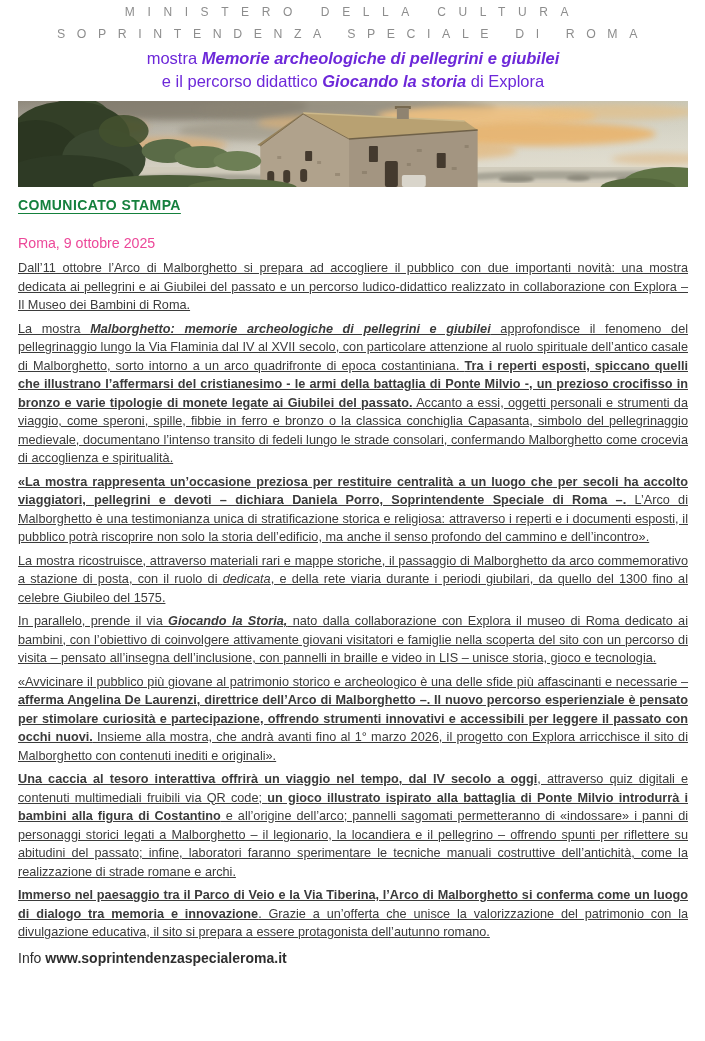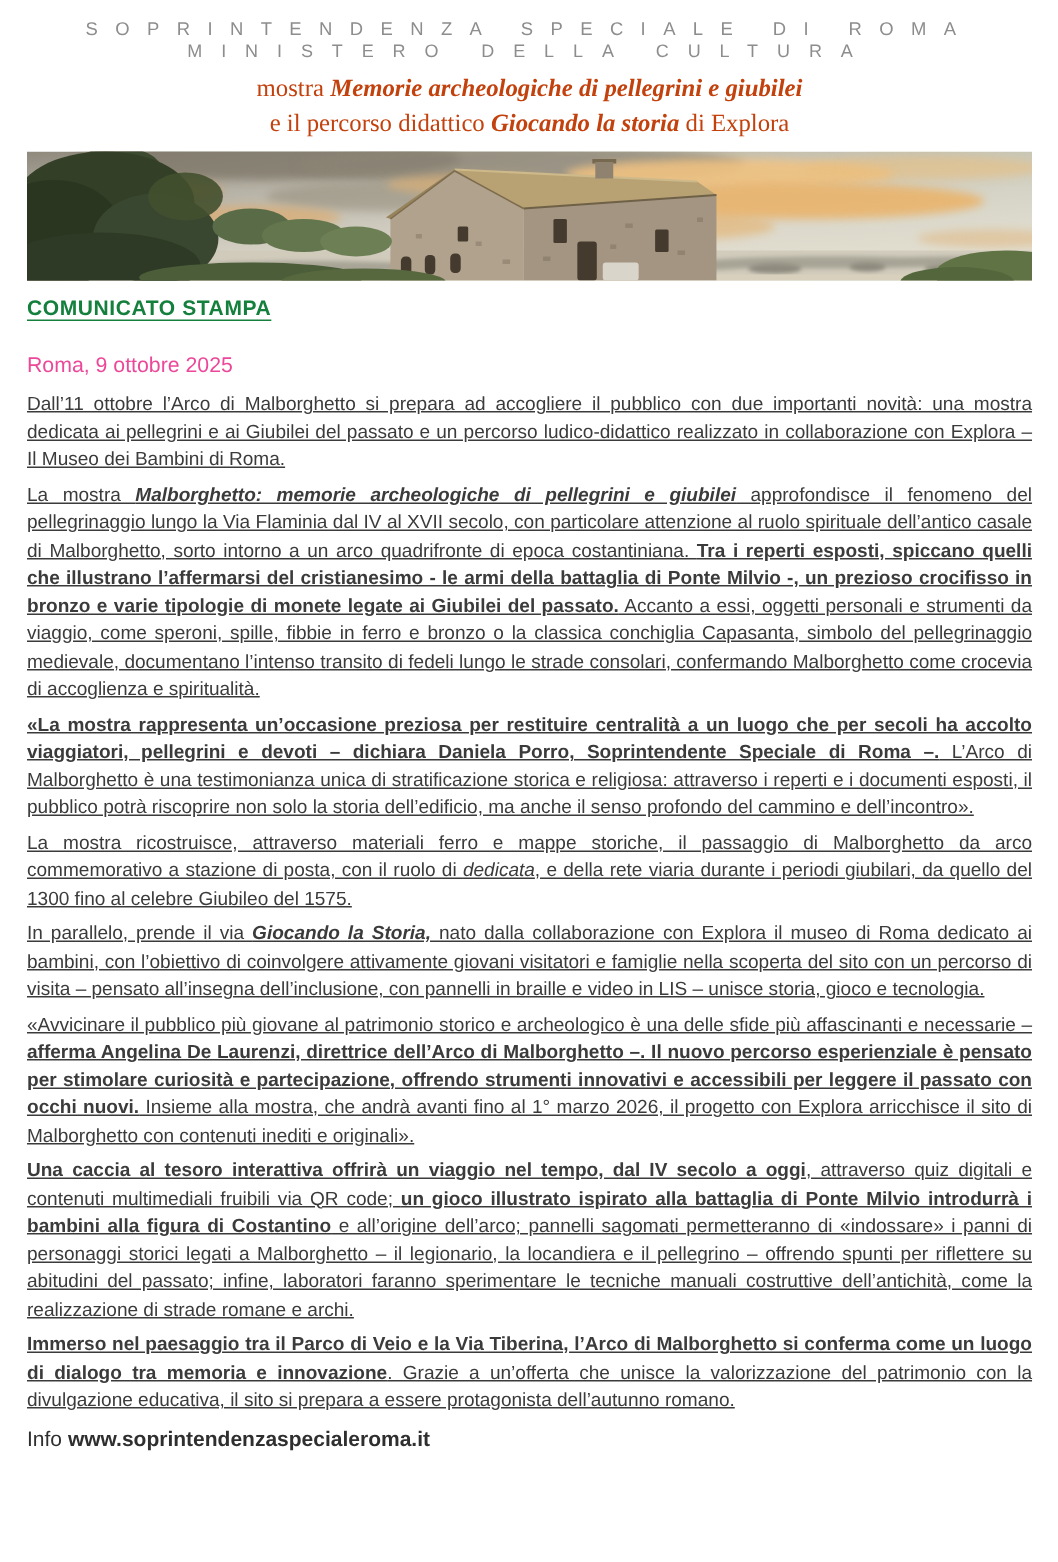--- a/index.html
+++ b/index.html
@@ -13,21 +13,21 @@
     text-align:center;color:#8d8d8d;white-space:nowrap;
     font-size:12px;line-height:15px;font-weight:400;
   }
   .ministry.l1{margin-top:0;letter-spacing:12.6px;}
   .ministry.l2{margin-top:7px;font-size:12.3px;letter-spacing:11.6px;}
   .title{
     margin:16px 0 0 0;text-align:center;color:#6f6f6f;
     font-size:16px;line-height:20px;font-weight:700;letter-spacing:3.5px;white-space:nowrap;
   }
   .subtitle{
-    text-align:center;color:#c2410c;font-size:16.5px;line-height:23px;font-weight:400;font-family:Liberation Serif, serif;
+    text-align:center;color:#6d28d9;font-size:16.5px;line-height:23px;font-weight:400;
   }
   .subtitle.s1{margin-top:5px;}
   .photo{margin-top:8px;width:670px;height:86px;line-height:0;}
   .photo svg{display:block;width:670px;height:86px;}
   .comunicato{
     margin-top:10px;display:inline-block;font-size:14px;line-height:17px;font-weight:700;
     letter-spacing:.4px;color:#15803d;text-decoration:underline;text-underline-offset:3px;
   }
   .dateline{margin-top:20px;font-size:14.2px;line-height:18px;color:#ec4899;}
   .body{margin-top:7px;}
@@ -37,22 +37,22 @@
   }
   .b{font-weight:700;}
   .i{font-style:italic;}
   .footer{margin-top:7px;text-align:left;font-size:14px;line-height:18px;color:#2f2f2f;}
 </style>
 </head>
 <body>
 
 <div class="page">
 
+  <div class="ministry l1">MINISTERO DELLA CULTURA</div>
   <div class="ministry l2">SOPRINTENDENZA SPECIALE DI ROMA</div>
-  <div class="ministry l1">MINISTERO DELLA CULTURA</div>
 
 
   <div class="subtitle s1"><span>mostra </span><span class="b i">Memorie archeologiche di pellegrini e giubilei</span></div>
   <div class="subtitle s2"><span>e il percorso didattico </span><span class="b i">Giocando la storia</span><span> di Explora</span></div>
 
   <div class="photo">
     <svg viewBox="0 0 672 86" preserveAspectRatio="none" role="img">
       <defs>
         <linearGradient id="sky" x1="0" y1="0" x2="1" y2="0">
           <stop offset="0" stop-color="#8f897c"></stop>
@@ -165,21 +165,21 @@
 
   <div>
     <div><span class="comunicato">COMUNICATO STAMPA</span></div>
     <div class="dateline">Roma, 9 ottobre 2025</div>
   </div>
 
   <div class="body">
     <p><span>Dall’11 ottobre l’Arco di Malborghetto si prepara ad accogliere il pubblico con due importanti novità: una mostra dedicata ai pellegrini e ai Giubilei del passato e un percorso ludico-didattico realizzato in collaborazione con Explora – Il Museo dei Bambini di Roma.</span></p>
     <p><span>La mostra </span><span class="b i">Malborghetto: memorie archeologiche di pellegrini e giubilei</span><span> approfondisce il fenomeno del pellegrinaggio lungo la Via Flaminia dal IV al XVII secolo, con particolare attenzione al ruolo spirituale dell’antico casale di Malborghetto, sorto intorno a un arco quadrifronte di epoca costantiniana. </span><span class="b">Tra i reperti esposti, spiccano quelli che illustrano l’affermarsi del cristianesimo - le armi della battaglia di Ponte Milvio -, un prezioso crocifisso in bronzo e varie tipologie di monete legate ai Giubilei del passato.</span><span> Accanto a essi, oggetti personali e strumenti da viaggio, come speroni, spille, fibbie in ferro e bronzo o la classica conchiglia Capasanta, simbolo del pellegrinaggio medievale, documentano l’intenso transito di fedeli lungo le strade consolari, confermando Malborghetto come crocevia di accoglienza e spiritualità.</span></p>
     <p><span class="b">«La mostra rappresenta un’occasione preziosa per restituire centralità a un luogo che per secoli ha accolto viaggiatori, pellegrini e devoti – dichiara Daniela Porro, Soprintendente Speciale di Roma –.</span><span> L’Arco di Malborghetto è una testimonianza unica di stratificazione storica e religiosa: attraverso i reperti e i documenti esposti, il pubblico potrà riscoprire non solo la storia dell’edificio, ma anche il senso profondo del cammino e dell’incontro».</span></p>
-    <p><span>La mostra ricostruisce, attraverso materiali ferro e mappe storiche, il passaggio di Malborghetto da arco commemorativo a stazione di posta, con il ruolo di </span><span class="i">dedicata</span><span>, e della rete viaria durante i periodi giubilari, da quello del 1300 fino al celebre Giubileo del 1575.</span></p>
+    <p><span>La mostra ricostruisce, attraverso materiali rari e mappe storiche, il passaggio di Malborghetto da arco commemorativo a stazione di posta, con il ruolo di </span><span class="i">dedicata</span><span>, e della rete viaria durante i periodi giubilari, da quello del 1300 fino al celebre Giubileo del 1575.</span></p>
     <p><span>In parallelo, prende il via </span><span class="b i">Giocando la Storia,</span><span> nato dalla collaborazione con Explora il museo di Roma dedicato ai bambini, con l’obiettivo di coinvolgere attivamente giovani visitatori e famiglie nella scoperta del sito con un percorso di visita – pensato all’insegna dell’inclusione, con pannelli in braille e video in LIS – unisce storia, gioco e tecnologia.</span></p>
     <p><span>«Avvicinare il pubblico più giovane al patrimonio storico e archeologico è una delle sfide più affascinanti e necessarie – </span><span class="b">afferma Angelina De Laurenzi, direttrice dell’Arco di Malborghetto –. Il nuovo percorso esperienziale è pensato per stimolare curiosità e partecipazione, offrendo strumenti innovativi e accessibili per leggere il passato con occhi nuovi.</span><span> Insieme alla mostra, che andrà avanti fino al 1° marzo 2026, il progetto con Explora arricchisce il sito di Malborghetto con contenuti inediti e originali».</span></p>
     <p><span class="b">Una caccia al tesoro interattiva offrirà un viaggio nel tempo, dal IV secolo a oggi</span><span>, attraverso quiz digitali e contenuti multimediali fruibili via QR code; </span><span class="b">un gioco illustrato ispirato alla battaglia di Ponte Milvio introdurrà i bambini alla figura di Costantino</span><span> e all’origine dell’arco; pannelli sagomati permetteranno di «indossare» i panni di personaggi storici legati a Malborghetto – il legionario, la locandiera e il pellegrino – offrendo spunti per riflettere su abitudini del passato; infine, laboratori faranno sperimentare le tecniche manuali costruttive dell’antichità, come la realizzazione di strade romane e archi.</span></p>
     <p><span class="b">Immerso nel paesaggio tra il Parco di Veio e la Via Tiberina, l’Arco di Malborghetto si conferma come un luogo di dialogo tra memoria e innovazione</span><span>. Grazie a un’offerta che unisce la valorizzazione del patrimonio con la divulgazione educativa, il sito si prepara a essere protagonista dell’autunno romano.</span></p>
   </div>
 
   <div class="footer">
     <span>Info </span><span class="b">www.soprintendenzaspecialeroma.it</span>
   </div>
 

